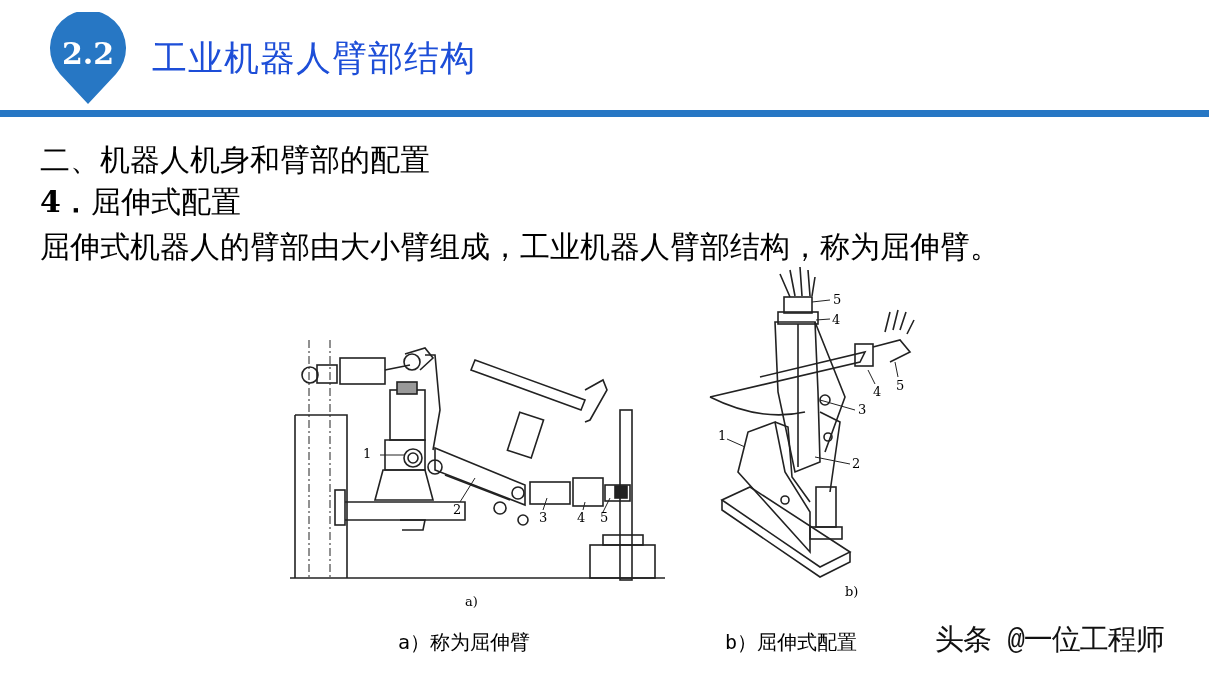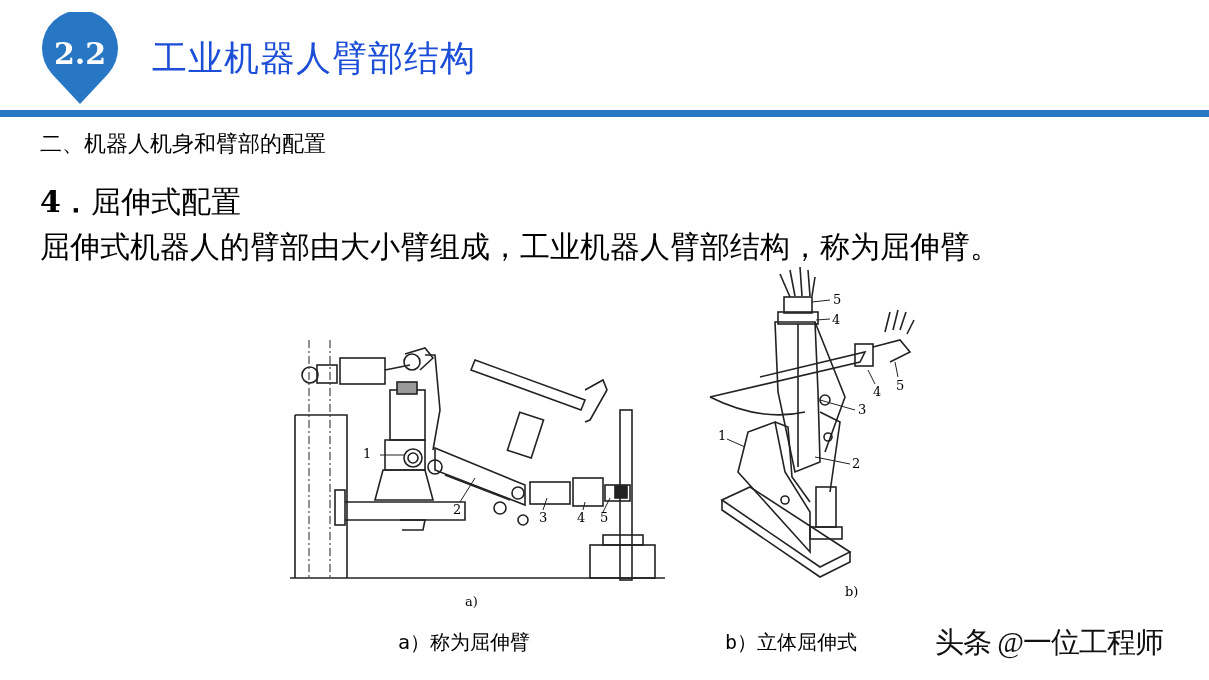--- a/index.html
+++ b/index.html
@@ -1,29 +1,29 @@
 <!DOCTYPE html>
 <html><head>
 <meta charset="utf-8">
 <style>
   html,body{margin:0;padding:0;}
   body{width:1209px;height:680px;background:#ffffff;position:relative;overflow:hidden;font-family:"DejaVu Serif","Liberation Serif",serif;color:#000;}
-  .pin{position:absolute;left:40px;top:12px;width:80px;height:96px;}
+  .pin{position:absolute;left:48px;top:12px;width:80px;height:96px;}
   .pin svg{display:block;}
   .title{position:absolute;left:152px;top:36px;font-size:35px;color:#1d4ed8;letter-spacing:1px;font-family:"DejaVu Serif",serif;line-height:44px;}
   .rule{position:absolute;left:0;top:110px;width:1209px;height:7px;background:#2777c4;}
-  .h2{position:absolute;left:40px;top:124px;font-size:22px;line-height:40px;}
+  .h2{position:absolute;left:40px;top:140px;font-size:30px;line-height:40px;}
   .h3{position:absolute;left:40px;top:182px;font-size:30px;line-height:40px;}
   .h3 .num{font-weight:bold;}
   .para{position:absolute;left:40px;top:226px;font-size:30px;line-height:42px;white-space:nowrap;}
   .fig{position:absolute;}
   .fig svg{display:block;}
   .figlabel{position:absolute;font-size:13px;font-family:"DejaVu Serif",serif;}
   .caption{position:absolute;top:628px;font-size:20px;font-family:"DejaVu Sans Mono","Liberation Mono",monospace;line-height:28px;}
-  .watermark{position:absolute;left:935px;top:624px;font-size:29px;font-family:Liberation Serif, serif;color:#111;line-height:36px;letter-spacing:-1px;}
+  .watermark{position:absolute;left:935px;top:624px;font-size:29px;font-family:Liberation Mono, monospace;color:#111;line-height:36px;letter-spacing:-1px;}
 </style>
 </head>
 <body>
 
 <div class="pin">
   <svg width="80" height="96" viewBox="0 0 80 96">
     <path d="M40 92 L12 62 A38 38 0 1 1 68 62 Z" fill="#2777c4"></path>
     <text x="40" y="52" text-anchor="middle" font-family="DejaVu Serif, serif" font-weight="bold" font-size="30" fill="#ffffff">2.2</text>
   </svg>
 </div>
@@ -139,14 +139,14 @@
   <span class="figlabel" style="left:152px;top:194px;">2</span>
   <span class="figlabel" style="left:158px;top:140px;">3</span>
   <span class="figlabel" style="left:132px;top:50px;">4</span>
   <span class="figlabel" style="left:133px;top:30px;">5</span>
   <span class="figlabel" style="left:173px;top:122px;">4</span>
   <span class="figlabel" style="left:196px;top:116px;">5</span>
   <span class="figlabel" style="left:145px;top:322px;">b)</span>
 </div>
 
 <div class="caption" style="left:398px;">a）称为屈伸臂</div>
-<div class="caption" style="left:725px;">b）立体屈伸式</div>
+<div class="caption" style="left:725px;">b）屈伸式配置</div>
 <div class="watermark">头条 @一位工程师</div>
 
 </body></html>

